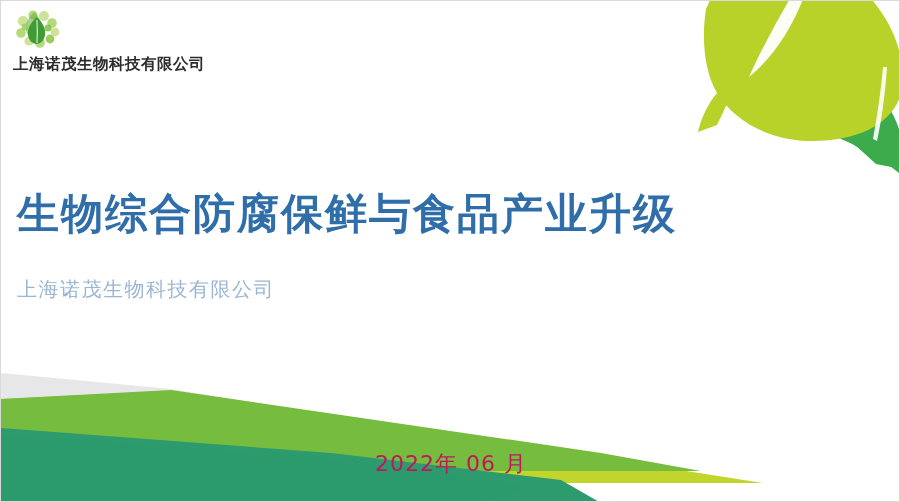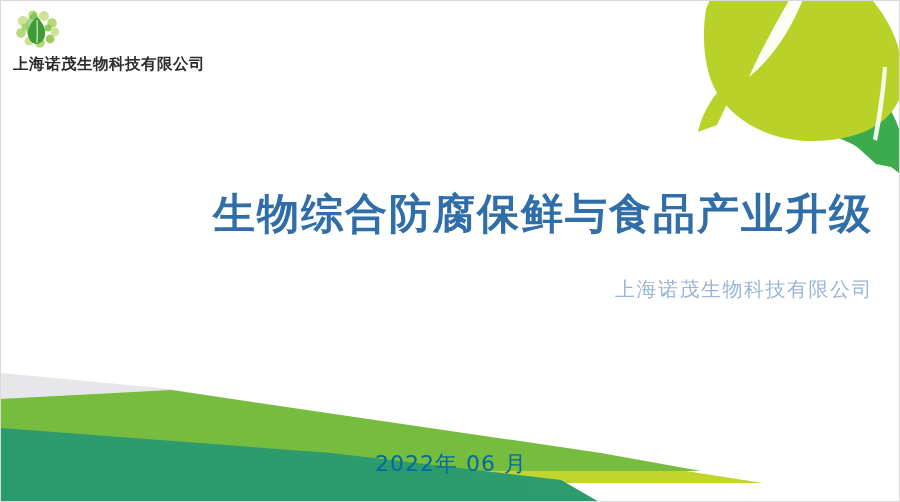--- a/index.html
+++ b/index.html
@@ -76,24 +76,24 @@
     font-size: 15.5px;
     color: #2c2c2c;
     letter-spacing: 0.5px;
     margin-top: 3px;
     white-space: nowrap;
   }
 
   
   #title-area {
     position: absolute;
-    left: 0;
+    left: 16px;
     top: 188px;
     width: 872px;
-    text-align: right;
+    text-align: left;
   }
   #slide-title {
     font-family: "DejaVu Serif", "Liberation Serif", serif;
     font-weight: bold;
     font-size: 42px;
     letter-spacing: 2px;
     color: #2f6ea8;
     line-height: 1.2;
     white-space: nowrap;
   }
@@ -109,21 +109,21 @@
   
   #slide-date {
     position: absolute;
     left: 0;
     top: 448px;
     width: 900px;
     text-align: center;
     font-family: "DejaVu Sans", "Liberation Sans", sans-serif;
     font-size: 22px;
     letter-spacing: 1px;
-    color: #0369a1;
+    color: #be185d;
     white-space: nowrap;
   }
 </style>
 </head>
 <body>
 
 <div id="slide">
 
   <svg class="art-layer" viewBox="0 0 900 502" preserveAspectRatio="none" aria-hidden="true">
 

